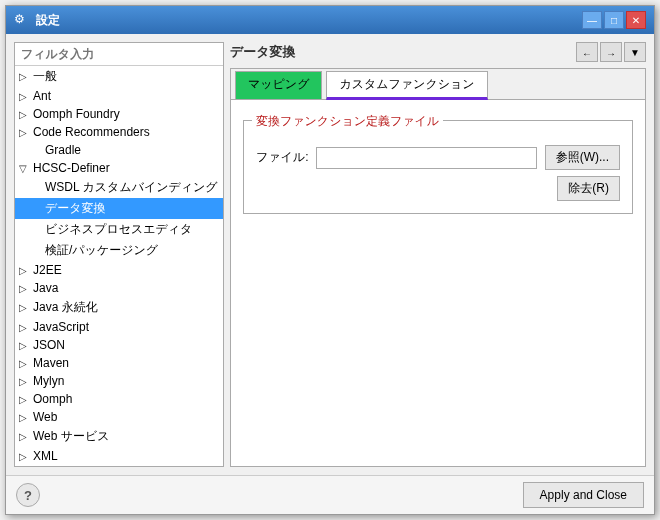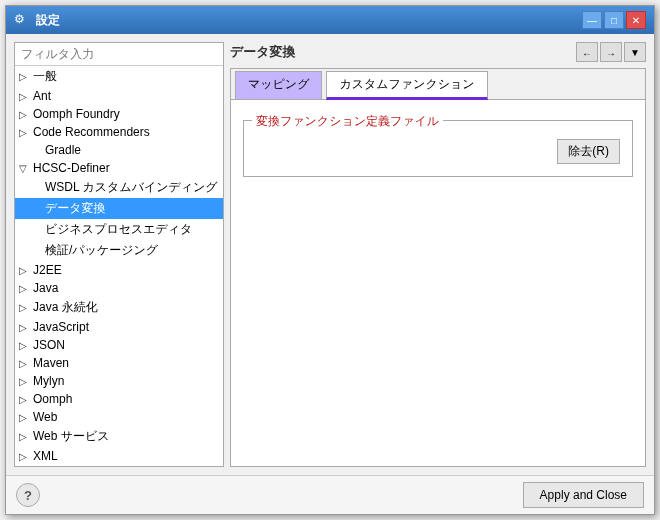--- a/index.html
+++ b/index.html
@@ -82,20 +82,21 @@
       background: white;
     }
     .filter-input {
       width: 100%;
       border: none;
       border-bottom: 1px solid #ccc;
       padding: 4px 6px;
       font-size: 12px;
       outline: none;
       color: #999;
+      font-weight: bold;
     }
     .tree-container {
       flex: 1;
       overflow-y: auto;
       overflow-x: hidden;
     }
     .tree-container::-webkit-scrollbar {
       width: 12px;
     }
     .tree-container::-webkit-scrollbar-track {
@@ -171,21 +172,21 @@
     }
     .tabs-header {
       display: flex;
       border-bottom: 1px solid #aaa;
       background: #f0f0f0;
     }
     .tab {
       padding: 4px 12px;
       border: 1px solid #aaa;
       border-bottom: none;
-      background: #c4b5fd;
+      background: #22c55e;
       cursor: pointer;
       font-size: 12px;
       margin-top: 2px;
       margin-left: 4px;
     }
     .tab.active {
       background: white;
       border-bottom: 3px solid #6d28d9;
       margin-bottom: -1px;
       z-index: 1;
@@ -423,20 +424,25 @@
           <div class="tab">
             <span>マッピング</span>
           </div>
           <div class="tab active">
             <span>カスタムファンクション</span>
           </div>
         </div>
         <div class="tab-content">
           <div class="group-box">
             <span class="group-legend">変換ファンクション定義ファイル</span>
+            <div class="file-row">
+              <span class="file-label">ファイル:</span>
+              <input class="file-input" type="text" value="" style="">
+              <button class="ref-btn">参照(W)...</button>
+            </div>
             <div class="remove-row">
               <button class="ref-btn">除去(R)</button>
             </div>
           </div>
         </div>
       </div>
 
     </div>
   </div>
 

